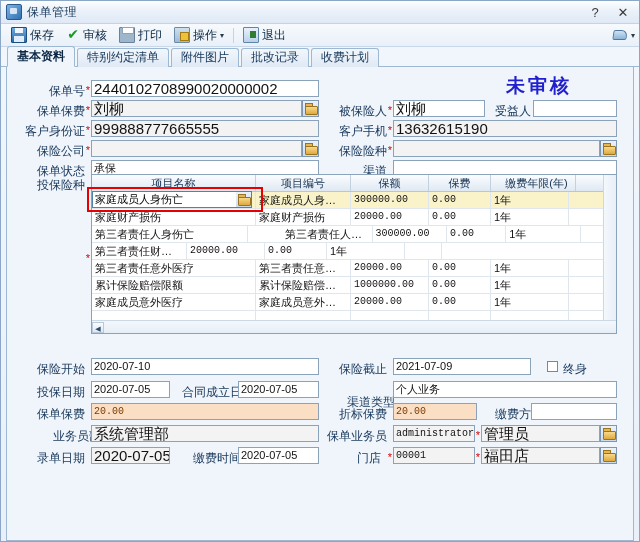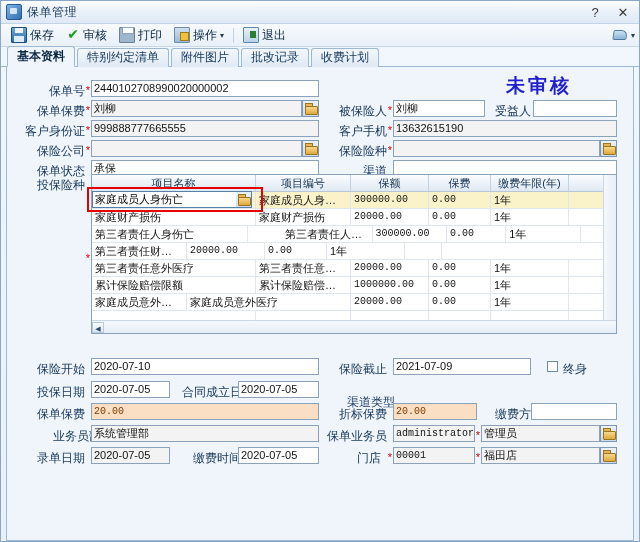--- a/index.html
+++ b/index.html
@@ -92,21 +92,21 @@
     flex:1 1 auto;margin:0 5px 0 5px;background:#f0f5fb;
     border:1px solid #9db8d2;border-top:none;position:relative;overflow:hidden;
   }
   .lbl{
     font-size:12px;color:#15365a;text-align:right;white-space:nowrap;
     display:inline-block;
   }
   .req{color:#d40000;font-size:11px;width:6px;display:inline-block;text-align:center;}
   .fld{
     height:17px;border:1px solid #8ba2bb;background:#fff;box-sizing:border-box;
-    font-size:11px;line-height:15px;padding:0 2px;color:#111;overflow:hidden;white-space:nowrap;
+    font-size:15px;line-height:15px;padding:0 2px;color:#111;overflow:hidden;white-space:nowrap;
   }
   .fld.ro{background:#f3f3f3;}
   .fld.money{background:#fbdfc4;color:#7a3b00;}
   .fld.mono{font-family:"Liberation Mono","DejaVu Sans Mono",monospace;font-size:10px;}
   .combo{
     height:17px;border:1px solid #8ba2bb;background:#fff;box-sizing:border-box;
     font-size:11px;line-height:15px;padding:0 14px 0 2px;color:#111;position:relative;
     white-space:nowrap;overflow:hidden;
   }
   .combo:after{
@@ -279,21 +279,21 @@
 
     <div class="lbl" style="position:absolute;left:16px;top:110px;width:62px;">投保险种</div>
     <span class="req" style="position:absolute;left:78px;top:185px;">*</span>
 
     <div class="grid" style="left:84px;top:107px;width:526px;height:160px;">
       <div class="ghead">
         <div class="gh" style="width:164px;">项目名称</div>
         <div class="gh" style="width:95px;">项目编号</div>
         <div class="gh" style="width:78px;">保额</div>
         <div class="gh" style="width:62px;">保费</div>
-        <div class="gh" style="width:78px;">缴费年限(年)</div>
+        <div class="gh" style="width:78px;margin-left:7px;">缴费年限(年)</div>
         <div class="gh" style="width:37px;"></div>
       </div>
 
       <div class="grow sel">
         <div class="gc" style="width:164px;">家庭成员人身伤亡</div>
         <div class="gc" style="width:95px;">家庭成员人身…</div>
         <div class="gc num" style="width:78px;">300000.00</div>
         <div class="gc num" style="width:62px;">0.00</div>
         <div class="gc" style="width:78px;">1年</div>
         <div class="gc" style="width:37px;"></div>
@@ -337,22 +337,22 @@
       <div class="grow">
         <div class="gc" style="width:164px;">累计保险赔偿限额</div>
         <div class="gc" style="width:95px;">累计保险赔偿…</div>
         <div class="gc num" style="width:78px;">1000000.00</div>
         <div class="gc num" style="width:62px;">0.00</div>
         <div class="gc" style="width:78px;">1年</div>
         <div class="gc" style="width:37px;"></div>
       </div>
 
       <div class="grow">
+        <div class="gc" style="width:164px;">家庭成员意外医疗</div>
         <div class="gc" style="width:95px;">家庭成员意外…</div>
-        <div class="gc" style="width:164px;">家庭成员意外医疗</div>
         <div class="gc num" style="width:78px;">20000.00</div>
         <div class="gc num" style="width:62px;">0.00</div>
         <div class="gc" style="width:78px;">1年</div>
         <div class="gc" style="width:37px;"></div>
       </div>
 
       <div class="grow">
         <div class="gc" style="width:164px;"></div>
         <div class="gc" style="width:95px;"></div>
         <div class="gc num" style="width:78px;"></div>
@@ -380,20 +380,21 @@
     <div class="combo" style="position:absolute;left:386px;top:291px;width:138px;">2021-07-09</div>
     <span class="checkbox" style="position:absolute;left:540px;top:294px;"></span>
     <div class="lbl" style="position:absolute;left:556px;top:294px;width:40px;text-align:left;">终身</div>
 
     <div class="lbl" style="position:absolute;left:16px;top:317px;width:62px;">投保日期</div>
     <div class="combo" style="position:absolute;left:84px;top:314px;width:79px;">2020-07-05</div>
     <div class="lbl" style="position:absolute;left:165px;top:317px;width:82px;">合同成立日期</div>
     <div class="combo" style="position:absolute;left:231px;top:314px;width:81px;">2020-07-05</div>
 
     <div class="lbl" style="position:absolute;left:326px;top:317px;width:62px;margin-top:10px;">渠道类型</div>
+    <div class="combo" style="position:absolute;left:386px;top:314px;width:224px;">个人业务</div>
 
     <div class="lbl" style="position:absolute;left:16px;top:339px;width:62px;">保单保费</div>
     <div class="fld money mono" style="position:absolute;left:84px;top:336px;width:228px;">20.00</div>
 
     <div class="lbl" style="position:absolute;left:318px;top:339px;width:62px;">折标保费</div>
     <div class="fld money mono" style="position:absolute;left:386px;top:336px;width:84px;">20.00</div>
     <div class="lbl" style="position:absolute;left:474px;top:339px;width:62px;">缴费方式</div>
     <div class="combo" style="position:absolute;left:524px;top:336px;width:86px;"></div>
 
     <div class="lbl" style="position:absolute;left:10px;top:361px;width:68px;margin-left:28px;">业务员部门</div>

